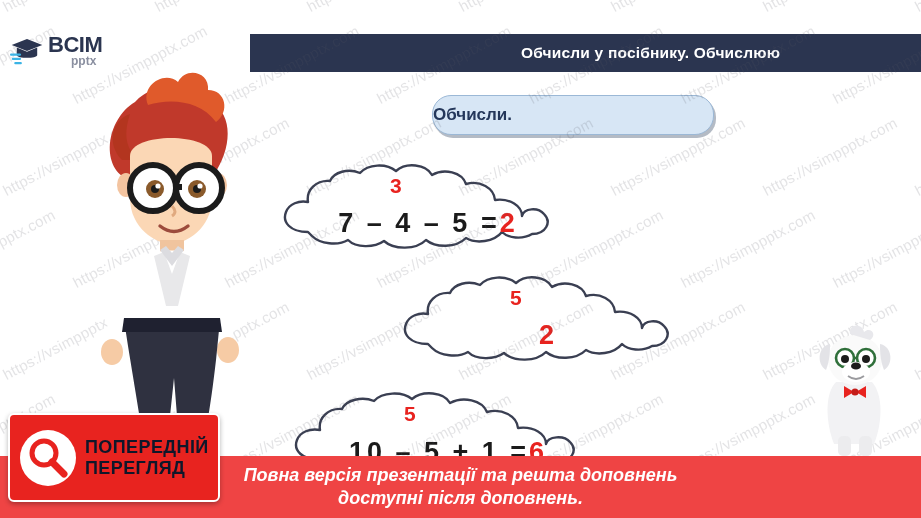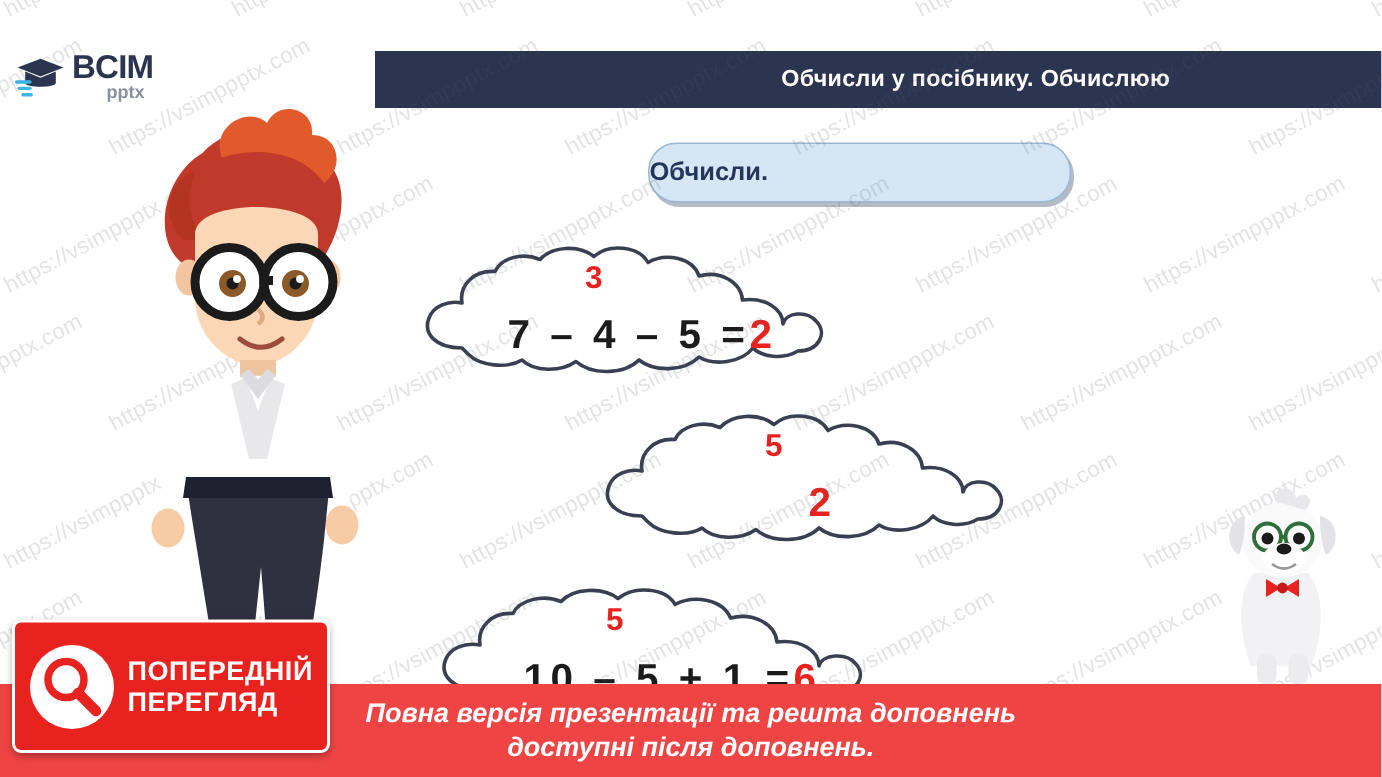--- a/index.html
+++ b/index.html
@@ -110,21 +110,21 @@
     position:absolute;left:8px;top:413px;width:208px;height:85px;
     background:#e8231f;border:2px solid #ffffff;border-radius:6px;
     z-index:9;box-shadow:0 2px 5px rgba(0,0,0,0.3);
     display:flex;align-items:center;
   }
   .preview-circle{
     width:56px;height:56px;border-radius:50%;background:#ffffff;
     margin-left:10px;flex:0 0 56px;position:relative;
   }
   .preview-text{
-    margin-left:9px;color:#ffffff;font-weight:bold;font-size:18px;
+    margin-left:9px;color:#0f172a;font-weight:bold;font-size:18px;
     line-height:21px;letter-spacing:0.4px;
   }
 
   
   .bottom{
     position:absolute;left:0;bottom:0;width:921px;height:62px;
     background:#ef4444;z-index:8;
     display:flex;flex-direction:column;align-items:center;justify-content:center;
   }
   .bottom div{

